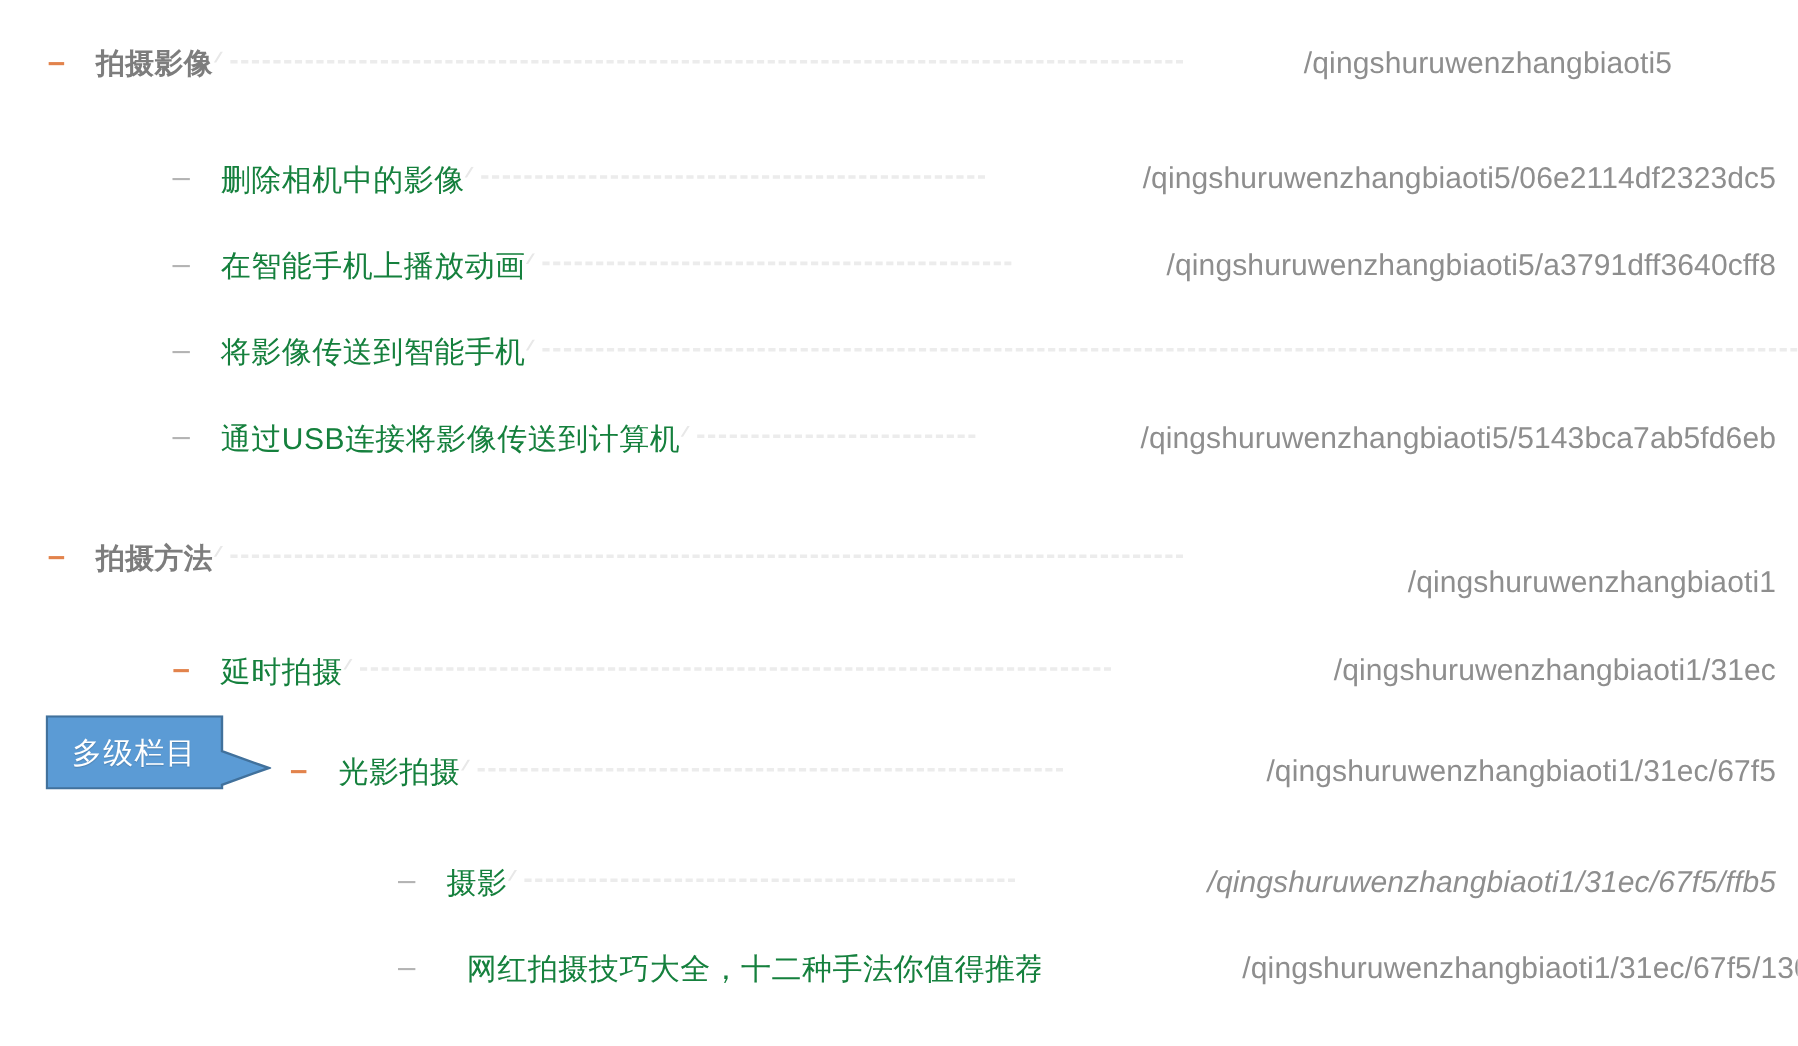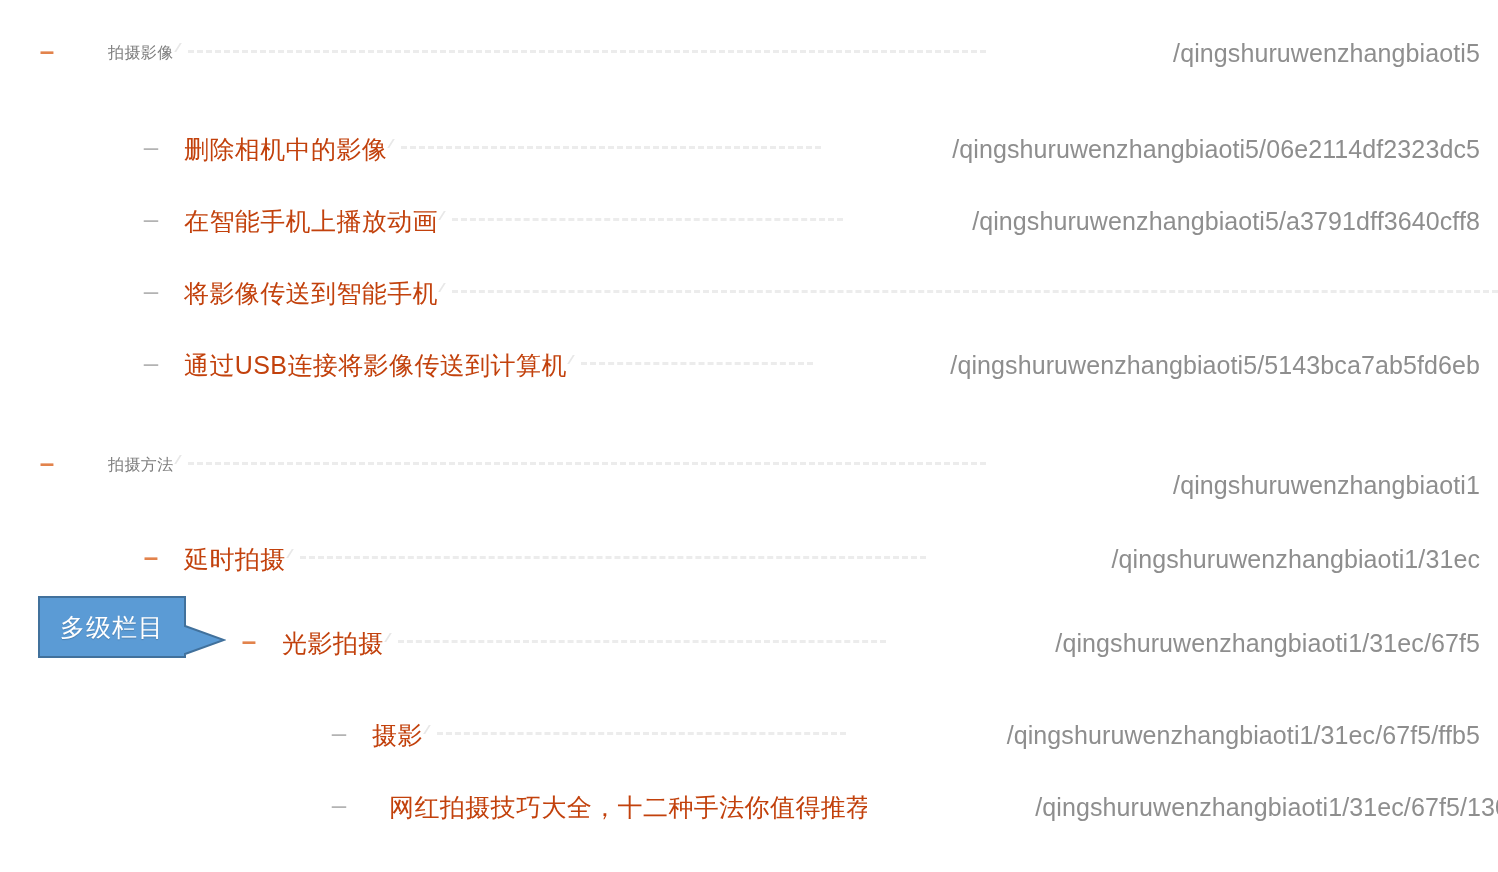--- a/index.html
+++ b/index.html
@@ -49,29 +49,28 @@
   .marker-gray   { color: #b3b3b3; font-weight: 400; }
 
   
   .title {
     flex: 0 0 auto;
     white-space: nowrap;
     color: #848484;
     letter-spacing: 0.4px;
   }
   .lvl1 .title {
-    font-size: 16px;
-    font-weight: 400;
+    font-size: 24px;
+    font-weight: 700;
     color: #7d7d7d;
-    margin-left: 28px;
   }
   .lvl2 .title, .lvl3 .title, .lvl4 .title {
     font-size: 25px;
     font-weight: 400;
-    color: #c2410c;
+    color: #15803d;
     text-align: center;
   }
 
   
   .leader {
     flex: 1 1 auto;
     height: 20px;
     min-width: 8px;
     position: relative;
     overflow: hidden;
@@ -146,21 +145,21 @@
 </head>
 <body>
 
 <div id="tree">
     <div class="row lvl1" style="top: 30px;">
       <div style="flex: 0 0 36px;"></div>
       <div class="marker marker-orange">–</div>
       <div style="flex: 0 0 22px;"></div>
       <div class="title">拍摄影像</div>
       <div class="leader"></div>
-      <div class="path" style="width: 480px;">/qingshuruwenzhangbiaoti5</div>
+      <div class="path" style="width: 480px; text-align: center;">/qingshuruwenzhangbiaoti5</div>
     </div>
     <div class="row lvl2" style="top: 126px;">
       <div style="flex: 0 0 140px;"></div>
       <div class="marker marker-gray">–</div>
       <div style="flex: 0 0 22px;"></div>
       <div class="title">删除相机中的影像</div>
       <div class="leader"></div>
       <div class="path" style="width: 645px;">/qingshuruwenzhangbiaoti5/06e2114df2323dc5</div>
     </div>
     <div class="row lvl2" style="top: 198px;">
@@ -209,21 +208,21 @@
       <div class="title">光影拍摄</div>
       <div class="leader"></div>
       <div class="path" style="width: 580px;">/qingshuruwenzhangbiaoti1/31ec/67f5</div>
     </div>
     <div class="row lvl4" style="top: 712px;">
       <div style="flex: 0 0 328px;"></div>
       <div class="marker marker-gray">–</div>
       <div style="flex: 0 0 22px;"></div>
       <div class="title">摄影</div>
       <div class="leader"></div>
-      <div class="path" style="width: 620px;">/qingshuruwenzhangbiaoti1/31ec/67f5/ffb5</div>
+      <div class="path" style="width: 620px; font-style: italic;">/qingshuruwenzhangbiaoti1/31ec/67f5/ffb5</div>
     </div>
     <div class="row lvl4 no-leader" style="top: 784px;">
       <div style="flex: 0 0 328px;"></div>
       <div class="marker marker-gray">–</div>
       <div style="flex: 0 0 22px;"></div>
       <div class="title"><span class="clip-title" style="width: 478px; margin-left: 17px;">网红拍摄技巧大全，十二种手法你值得推荐</span></div>
       <div class="leader"></div>
       <div class="path" style="width: 634px;">/qingshuruwenzhangbiaoti1/31ec/67f5/1305</div>
     </div>
   </div>

